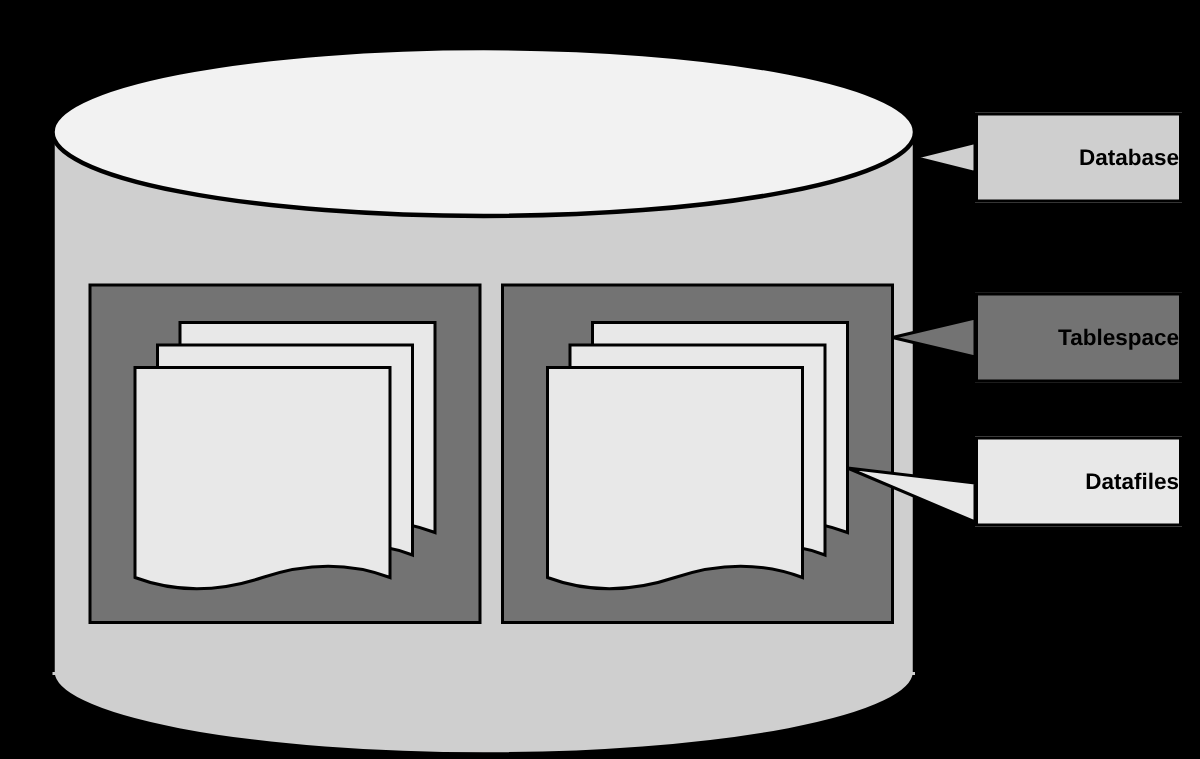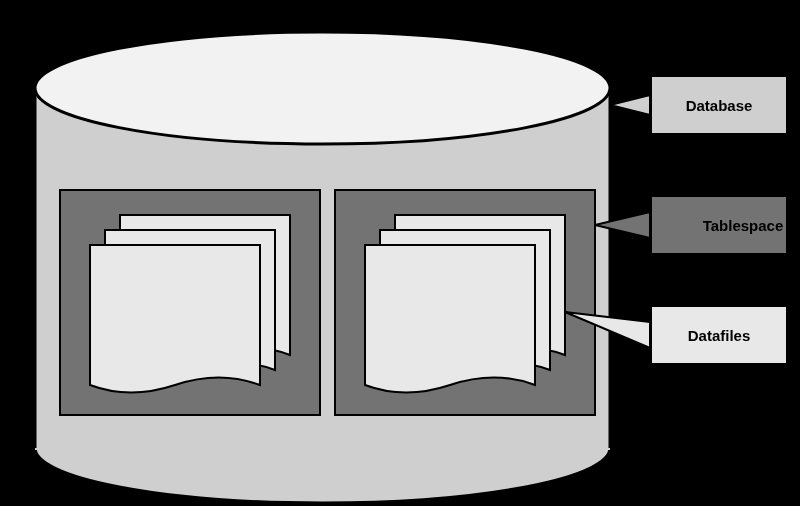--- a/index.html
+++ b/index.html
@@ -15,21 +15,21 @@
       position: absolute;
       top: 0; left: 0;
       width: 800px;
       height: 506px;
     }
     .label-box {
       position: absolute;
       border: 2px solid #000;
       display: flex;
       align-items: center;
-      justify-content: center;
+      justify-content: flex-end;
       font-weight: bold;
       font-size: 15px;
       color: #000;
     }
     .label-database {
       left: 650px;
       top: 75px;
       width: 138px;
       height: 60px;
       background: #cfcfcf;
@@ -38,21 +38,21 @@
       left: 650px;
       top: 195px;
       width: 138px;
       height: 60px;
       background: #737373;
       color: #000;
       padding-left: 48px;
     }
     .label-datafiles {
       left: 650px;
-      top: 305px;
+      top: 291px;
       width: 138px;
       height: 60px;
       background: #e8e8e8;
     }
   </style>
 </head>
 <body>
 
 <svg class="canvas" viewBox="0 0 800 506">
 

